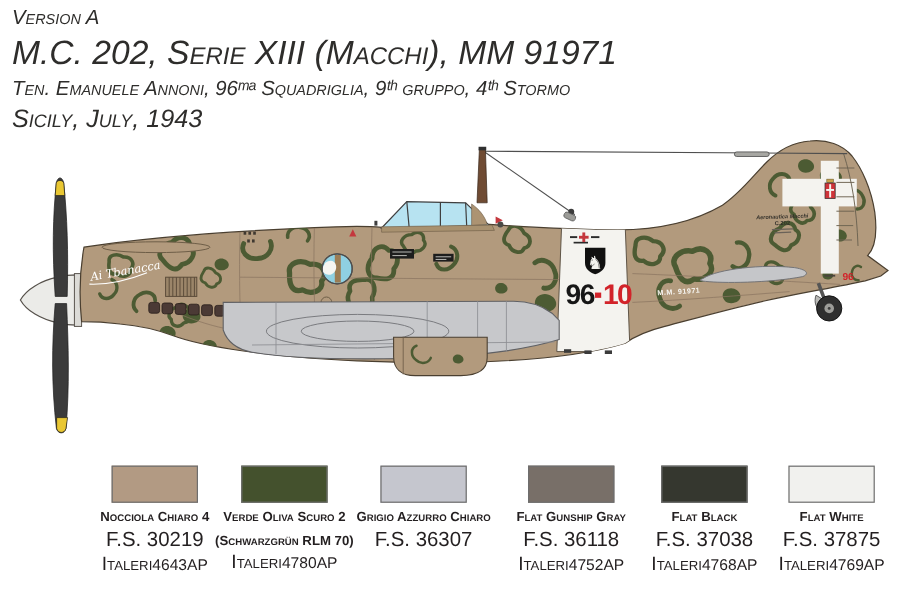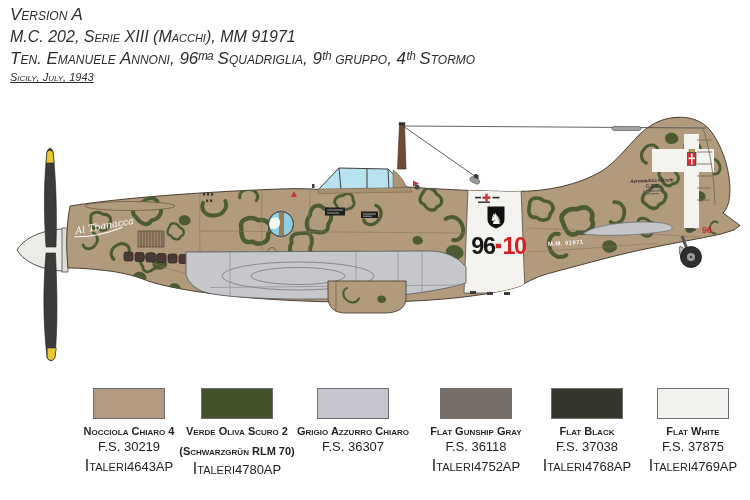--- a/index.html
+++ b/index.html
@@ -1,29 +1,29 @@
 <!DOCTYPE html>
 <html><head>
 <meta charset="utf-8">
 <style>
   html,body{margin:0;padding:0;background:#fff;}
   .stage{position:relative;width:750px;height:500px;background:#ffffff;overflow:hidden;
          font-family:"Liberation Sans",sans-serif;color:#2e2d2b;border-radius:10px;}
   .hdr{position:absolute;left:10px;top:4px;font-style:italic;font-variant:small-caps;
        color:#2e2d2b;line-height:1.32;}
   .hdr .l1{font-size:17px;}
-  .hdr .l2{font-size:16px;}
+  .hdr .l2{font-size:28px;}
   .hdr .l3{font-size:17px;}
-  .hdr .l4{font-size:11px;text-decoration:underline;}
+  .hdr .l4{font-size:21px;}
   svg.art{position:absolute;left:0;top:0;}
   .swatches{position:absolute;left:0;top:388px;width:750px;height:112px;margin-left:45px;}
   .swatch{position:absolute;transform:translateX(-50%);width:152px;text-align:center;color:#231f20;}
   .chip{width:72px;height:31px;margin:0 auto;border:1px solid #6e6e6e;box-sizing:border-box;}
   .s-name{font-weight:bold;font-size:11px;font-variant:small-caps;line-height:1.25;margin-top:6px;}
-  .s-fs{font-size:13px;line-height:1.3;}
+  .s-fs{font-size:17px;line-height:1.3;}
   .s-it{font-size:13px;line-height:1.3;}
   .s-it .brand{font-variant:small-caps;font-size:16px;}
   .s-it .code{font-weight:normal;text-align:center;}
 </style>
 </head>
 <body>
 
 <div class="stage">
 
   <div class="hdr">

